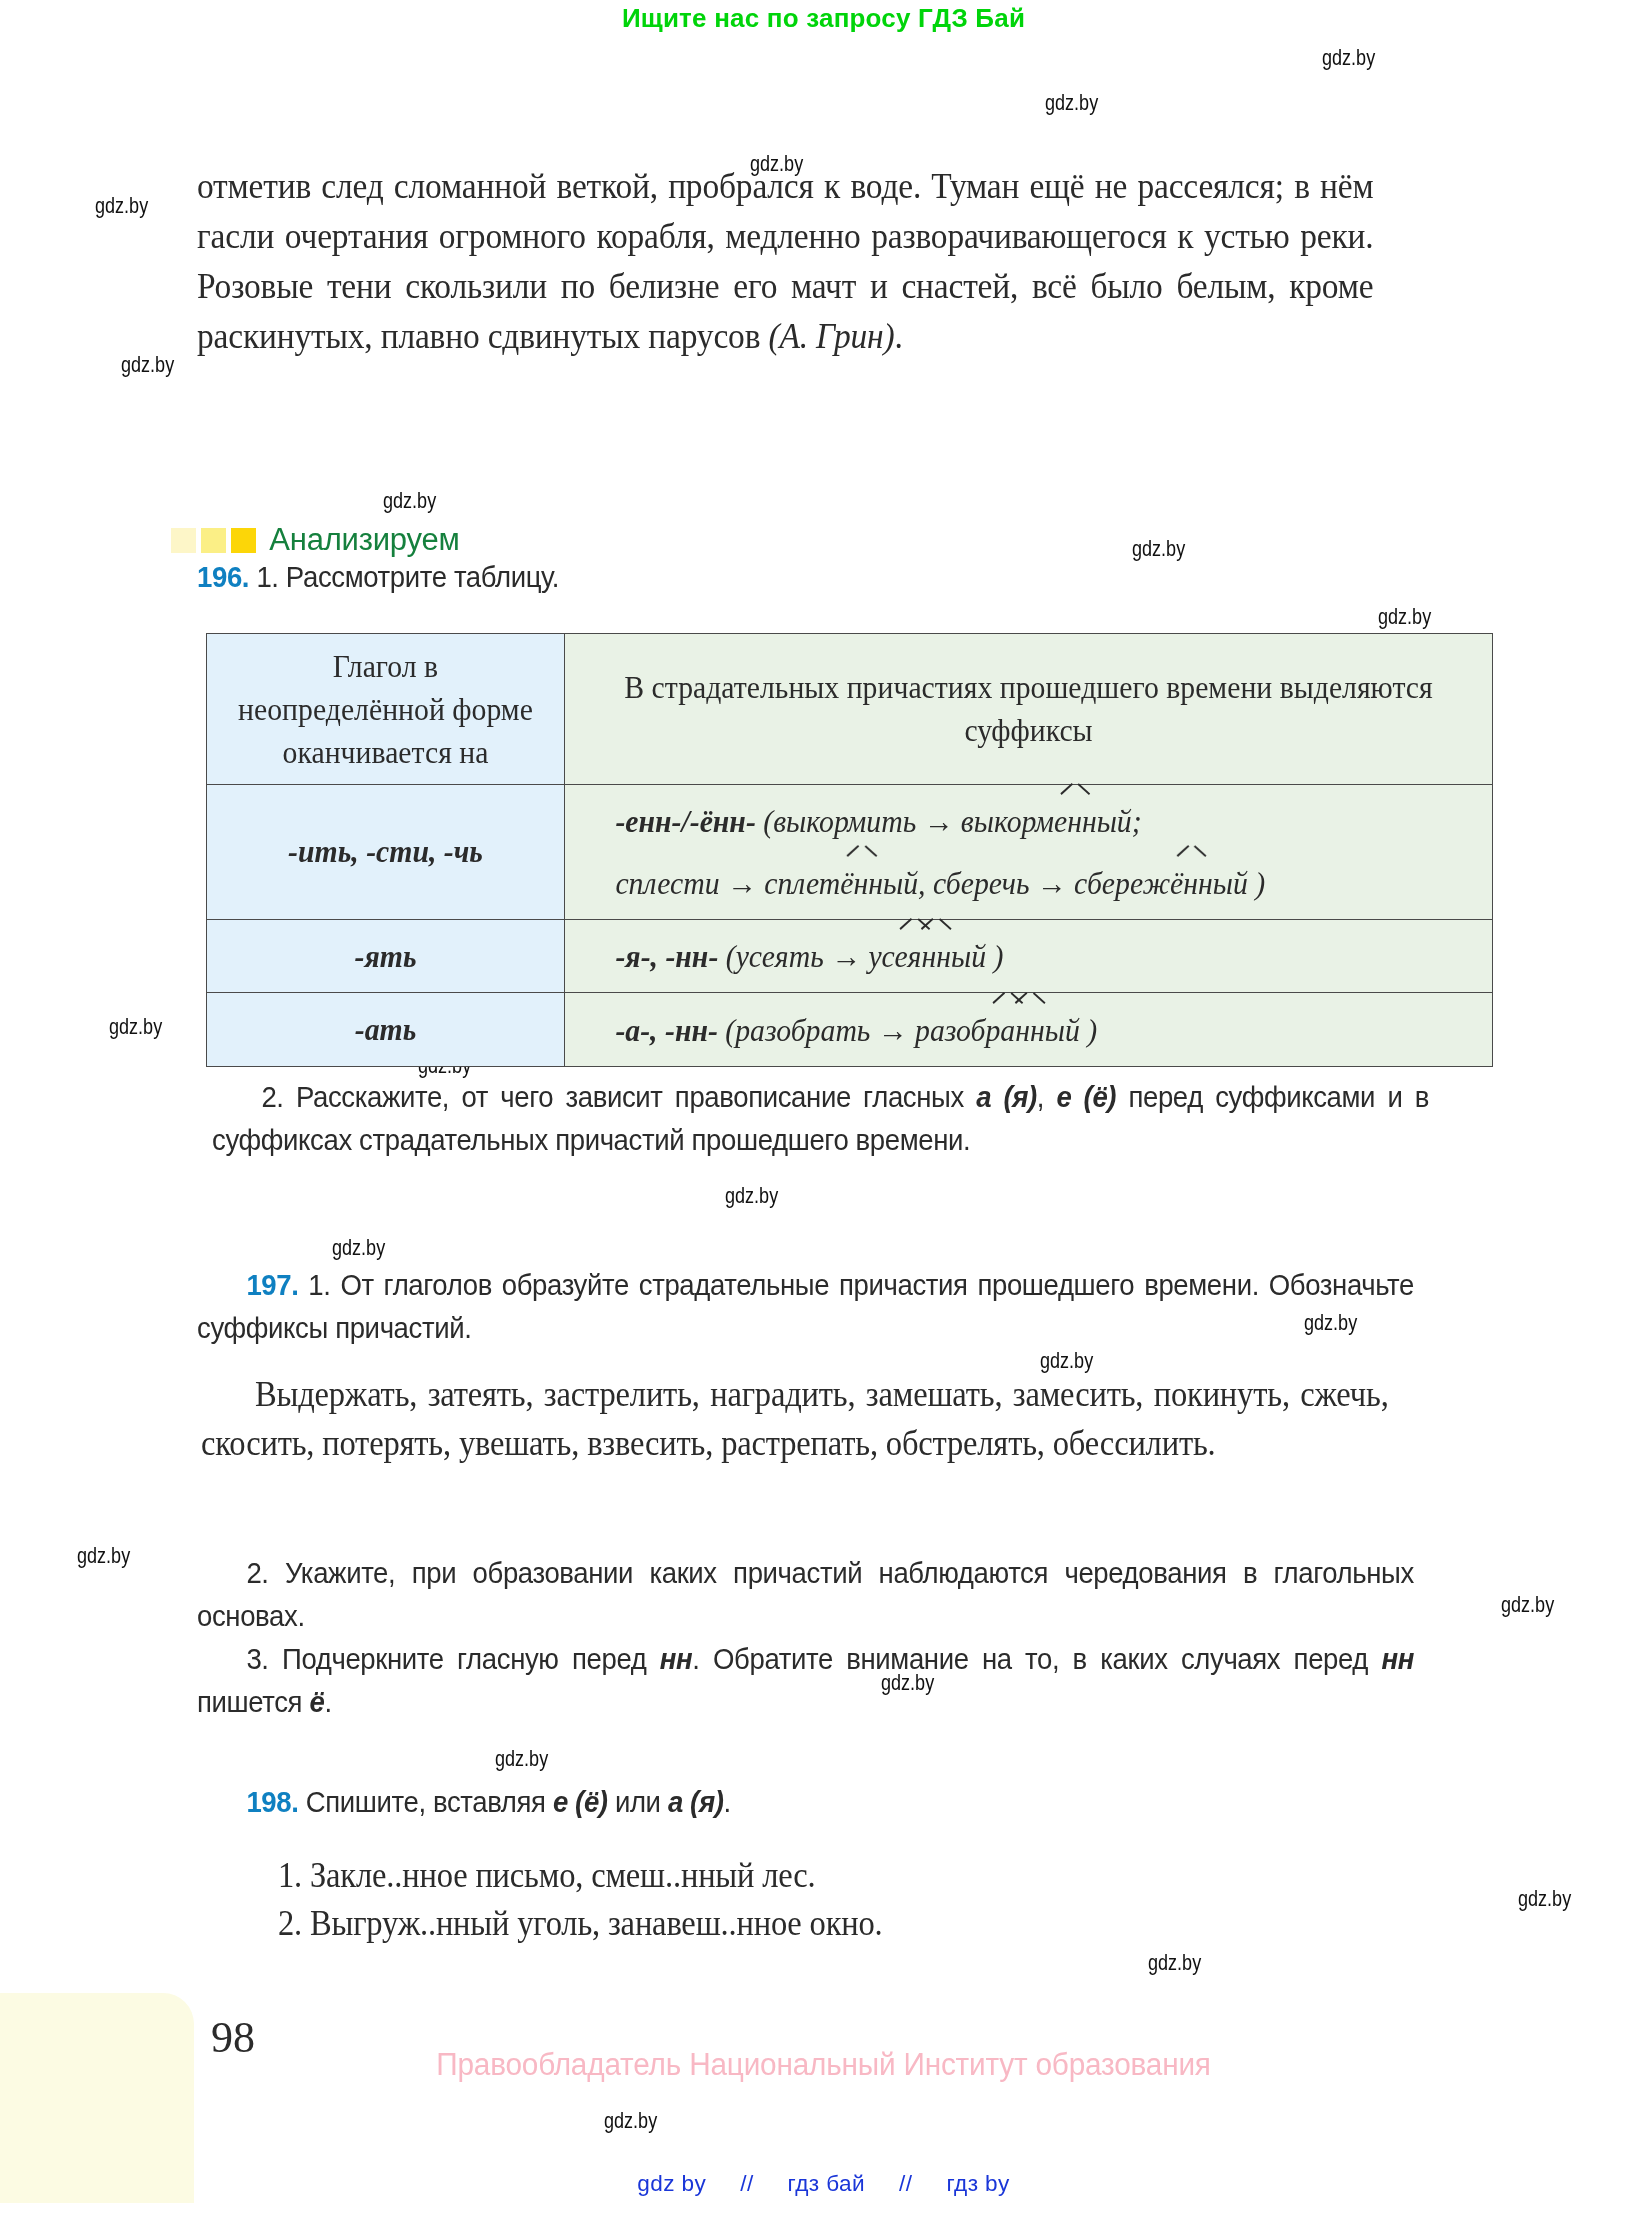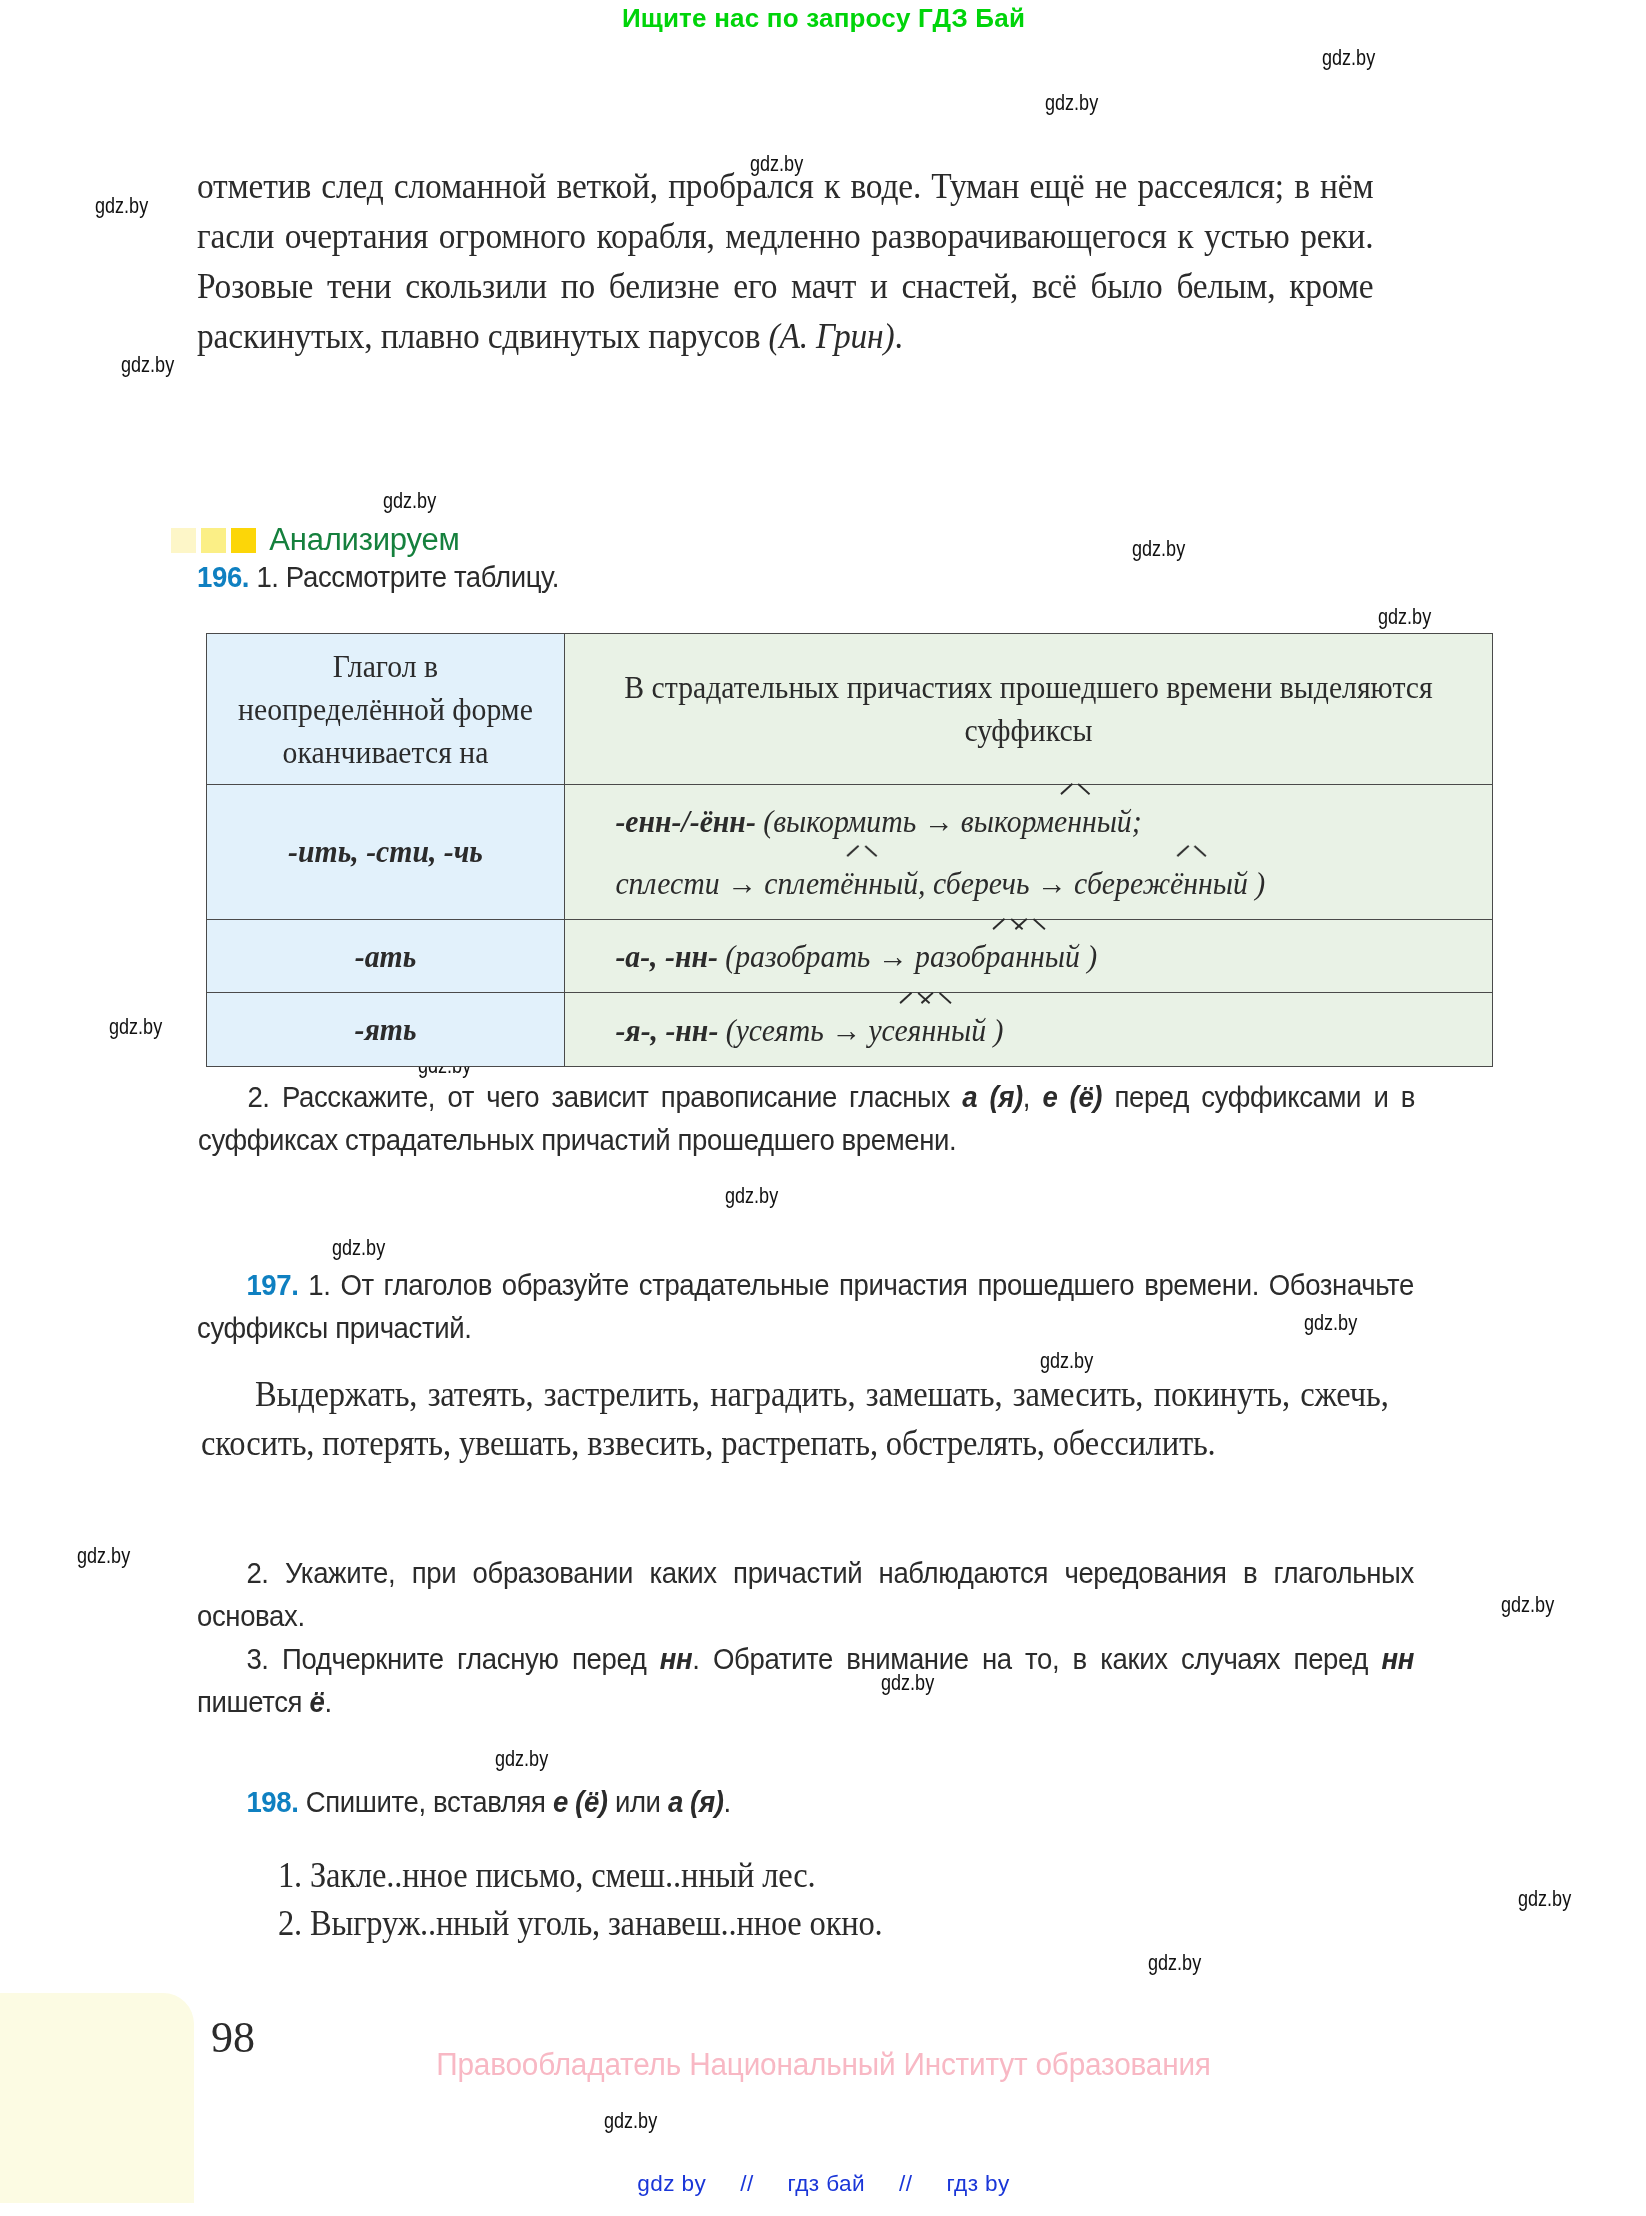--- a/index.html
+++ b/index.html
@@ -294,39 +294,39 @@
           <div class="cell-bi">-ить, -сти, -чь</div>
         </td>
         <td class="c-right">
           <div class="cell-rule left-al"><b>-енн-/-ённ-</b><i> (выкормить → выкорм</i><span class="caret"><span class="ch"></span><span>енн</span></span><i>ый;</i></div>
           <div class="cell-rule left-al" style="padding-top:0;"><i>сплести → сплет</i><span class="caret"><span class="ch"></span><span>ённ</span></span><i>ый,</i><i> сберечь → сбереж</i><span class="caret"><span class="ch"></span><span>ённ</span></span><i>ый )</i></div>
         </td>
       </tr>
 
       <tr>
         <td class="c-left">
+          <div class="cell-bi">-ять</div>
+        </td>
+        <td class="c-right">
+          <div class="cell-rule left-al"><b>-я-, -нн-</b><i> (усеять → усе</i><span class="caret"><span class="ch"></span><span>я</span></span><span class="caret"><span class="ch"></span><span>нн</span></span><i>ый )</i></div>
+        </td>
+      </tr>
+
+      <tr>
+        <td class="c-left">
           <div class="cell-bi">-ать</div>
         </td>
         <td class="c-right">
           <div class="cell-rule left-al"><b>-а-, -нн-</b><i> (разобрать → разобр</i><span class="caret"><span class="ch"></span><span>а</span></span><span class="caret"><span class="ch"></span><span>нн</span></span><i>ый )</i></div>
-        </td>
-      </tr>
-
-      <tr>
-        <td class="c-left">
-          <div class="cell-bi">-ять</div>
-        </td>
-        <td class="c-right">
-          <div class="cell-rule left-al"><b>-я-, -нн-</b><i> (усеять → усе</i><span class="caret"><span class="ch"></span><span>я</span></span><span class="caret"><span class="ch"></span><span>нн</span></span><i>ый )</i></div>
         </td>
       </tr>
     </tbody>
   </table>
 
-  <div class="body-col" style="left:198px; top:1076px; width:1281px;">
+  <div class="body-col" style="left:212px; top:1076px; width:1281px;">
     <div class="ex indent"><span> 2. Расскажите, от чего зависит правописание гласных </span><span class="bi">а (я)</span><span>, </span><span class="bi">е (ё)</span><span> перед суффиксами и в суффиксах страдательных причастий прошедшего времени.</span></div>
   </div>
 
   <div class="body-col" style="left:197px; top:1264px; width:1281px;">
     <div class="ex indent"><span class="num">197.</span><span> 1. От глаголов образуйте страдательные причастия прошедшего времени. Обозначьте суффиксы причастий.</span></div>
   </div>
 
   <div class="body-col" style="left:201px; top:1370px; width:1277px;">
     <div class="lit indent" style="font-size:35px; line-height:49px; text-indent:58px;">Выдержать, затеять, застрелить, наградить, замешать, замесить, покинуть, сжечь, скосить, потерять, увешать, взвесить, растрепать, обстрелять, обессилить.</div>
   </div>

